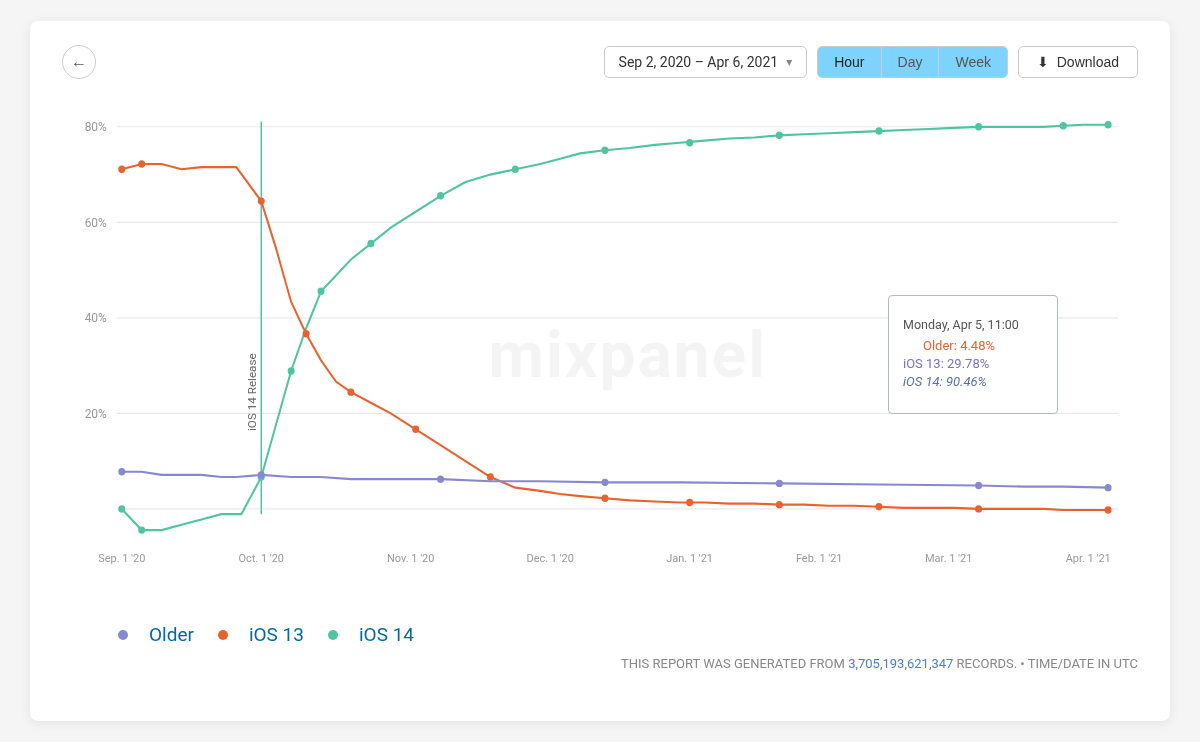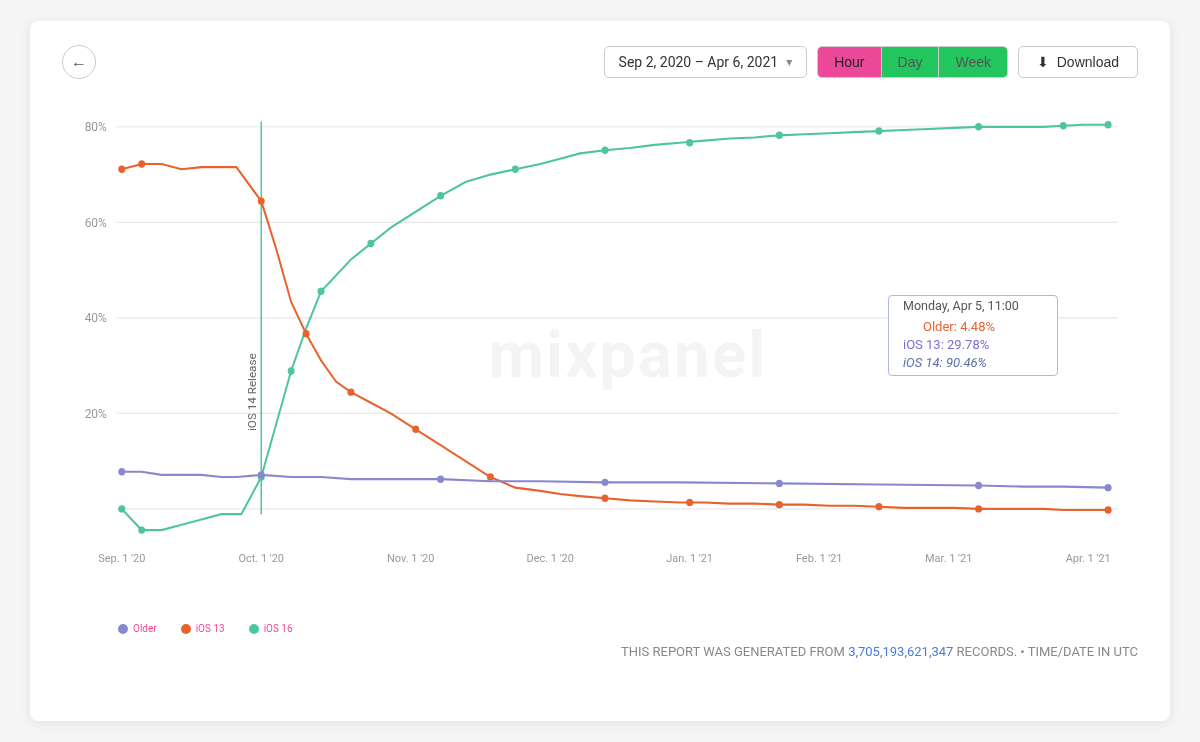--- a/index.html
+++ b/index.html
@@ -64,28 +64,28 @@
     .time-group {
       display: flex;
       border: 1.5px solid #ccc;
       border-radius: 5px;
       overflow: hidden;
     }
     .time-btn {
       padding: 7px 16px;
       font-size: 14px;
       color: #555;
-      background: #22c55e;
+      background: #7dd3fc;
       border: none;
       border-right: 1.5px solid #ccc;
       cursor: pointer;
     }
     .time-btn:last-child { border-right: none; }
     .time-btn.active {
-      background: #ec4899;
+      background: #7dd3fc;
       color: #222;
       font-weight: 500;
     }
     .download-btn {
       border: 1.5px solid #ccc;
       border-radius: 5px;
       padding: 7px 18px;
       font-size: 14px;
       color: #333;
       background: #fff;
@@ -114,21 +114,21 @@
       user-select: none;
       letter-spacing: 2px;
     }
     .tooltip-box {
       position: absolute;
       top: 200px;
       right: 80px;
       border: 1.5px solid #b0b8e0;
       border-radius: 4px;
       background: #fff;
-      padding: 2px 14px;
+      padding: 21px 14px;
       font-size: 13px;
       min-width: 170px;
     }
     .tooltip-title {
       color: #555;
       margin-bottom: 6px;
       font-size: 12.5px;
     }
     .tooltip-row { margin-bottom: 3px; font-size: 13px; }
     .tooltip-older { color: #e8622e; margin-left: 20px; }
@@ -137,23 +137,23 @@
     .legend {
       display: flex;
       align-items: center;
       gap: 24px;
       margin-top: 8px;
       padding-left: 56px;
     }
     .legend-item {
       display: flex;
       align-items: center;
-      gap: 5px;
-      font-size: 10px;
-      color: #ec4899;
+      gap: 21px;
+      font-size: 19px;
+      color: #0369a1;
     }
     .legend-dot {
       width: 10px; height: 10px;
       border-radius: 50%;
     }
     .footer-text {
       text-align: right;
       font-size: 13px;
       color: #888;
       margin-top: 10px;
@@ -404,20 +404,20 @@
     <div class="legend-item">
       <div class="legend-dot" style="background:#8888d0; border: 2px solid #8888d0;"></div>
       <span>Older</span>
     </div>
     <div class="legend-item">
       <div class="legend-dot" style="background:#e8622e;"></div>
       <span>iOS 13</span>
     </div>
     <div class="legend-item">
       <div class="legend-dot" style="background:#4fc4a0;"></div>
-      <span>iOS 16</span>
+      <span>iOS 14</span>
     </div>
   </div>
 
   <div class="footer-text">
     <span>THIS REPORT WAS GENERATED FROM </span><a>3,705,193,621,347</a><span> RECORDS. • TIME/DATE IN UTC</span>
   </div>
 </div>
 
 </body></html>

